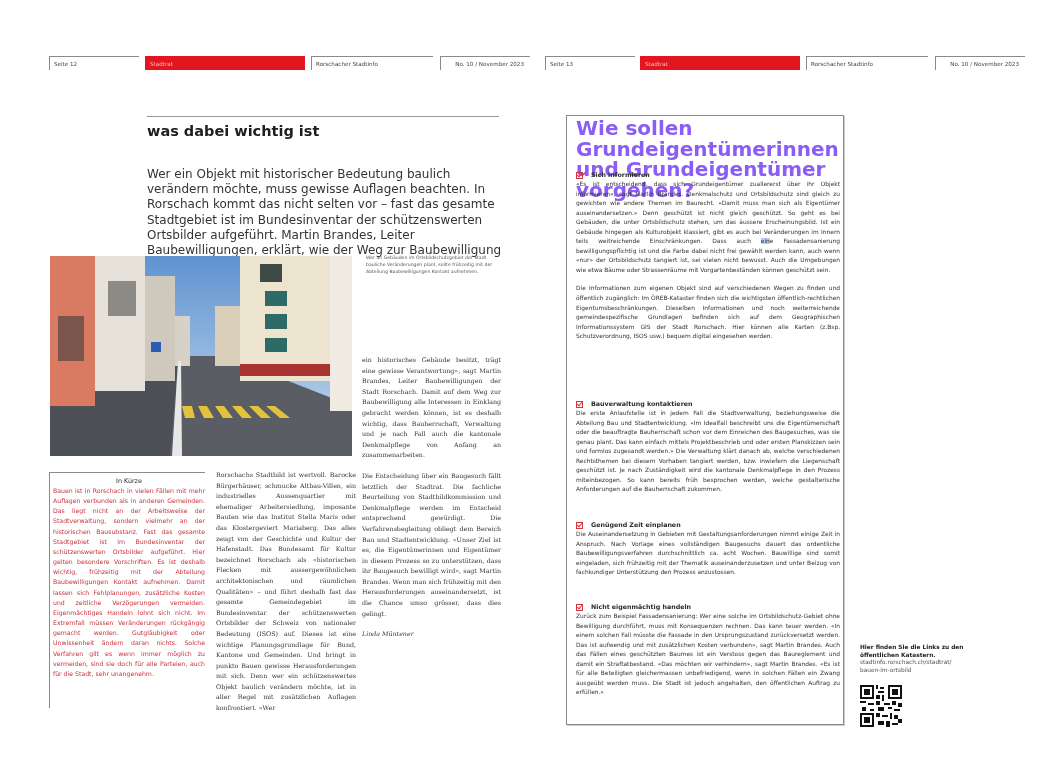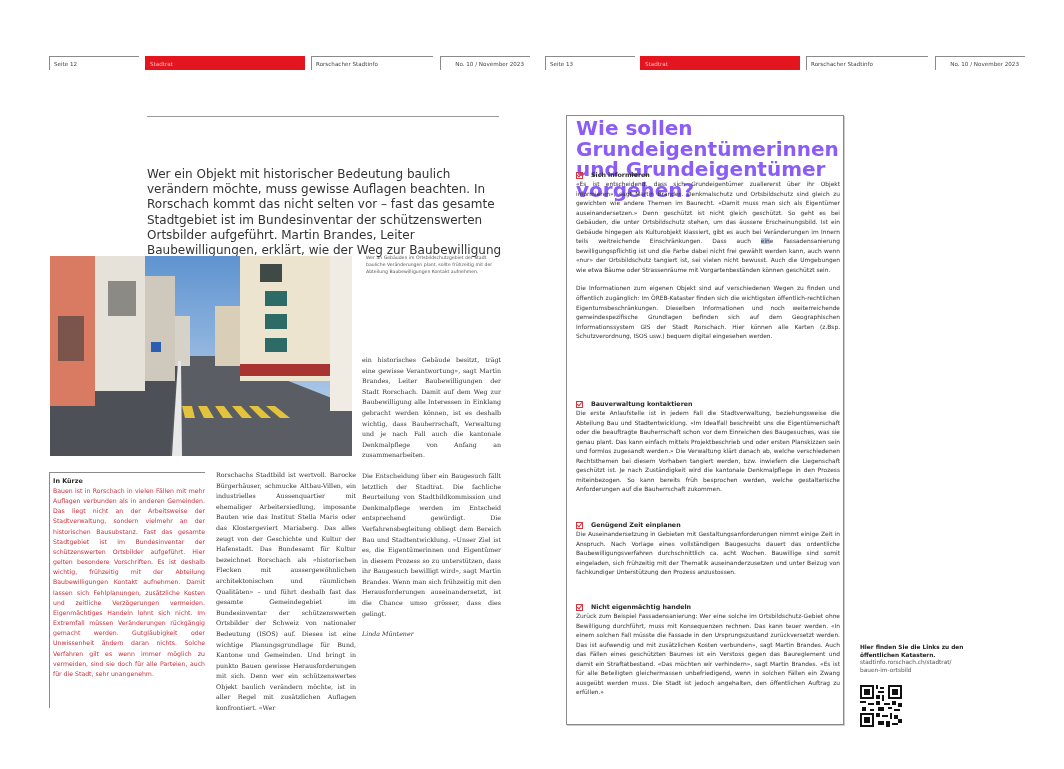--- a/index.html
+++ b/index.html
@@ -33,21 +33,21 @@
   .serif { font-family: "DejaVu Serif", serif; font-size: 6.3px; line-height: 10.6px; color: #333; text-align: justify; hyphens: auto; }
   .col2 { position: absolute; left: 216px; top: 470px; width: 140px; }
   .col3 { position: absolute; left: 362px; top: 355px; width: 139px; }
   .col3 p { margin: 0 0 10px 0; }
   .byline { font-style: italic; }
 
   .kurz {
     position: absolute; left: 49px; top: 472px; width: 156px; height: 236px;
     border-top: 1px solid #8a8a8a; border-left: 1px solid #8a8a8a; padding: 3px 0 0 3px; box-sizing: border-box;
   }
-  .kurz-title { font-weight: bold; font-size: 6.4px; line-height: 10px; color: #2a2a2a; }
+  .kurz-title { font-weight: normal; font-size: 6.4px; line-height: 10px; color: #2a2a2a; text-align: center; }
   .kurz-text { font-size: 6.2px; line-height: 10.15px; color: #c9313c; text-align: justify; }
 
   .rbox {
     position: absolute; left: 566px; top: 115px; width: 278px; height: 610px;
     border: 1px solid #8a8a8a; box-sizing: border-box; box-shadow: 1px 1px 0 #ccc;
   }
   .rtitle {
     position: absolute; left: 576px; top: 118px; width: 266px; font-weight: bold; font-size: 20px; line-height: 20.5px; color: #8b5cf6;
   }
   .sec { position: absolute; left: 576px; width: 264px; }
@@ -75,20 +75,21 @@
 <div class="hbox" style="left:311px; top:56px; width:122px;">Rorschacher Stadtinfo</div>
 <div class="hbox right" style="left:440px; top:56px; width:90px;">No. 10 / November 2023</div>
 
 <div class="hbox" style="left:545px; top:56px; width:90px;">Seite 13</div>
 <div class="hbox red" style="left:640px; top:56px; width:160px;">Stadtrat</div>
 <div class="hbox" style="left:806px; top:56px; width:122px;">Rorschacher Stadtinfo</div>
 <div class="hbox right" style="left:935px; top:56px; width:90px;">No. 10 / November 2023</div>
 
 <div class="title-rule"></div>
 <div class="art-title">
+  <div>was dabei wichtig ist</div>
 </div>
 <div class="lead">Wer ein Objekt mit historischer Bedeutung baulich verändern möchte, muss gewisse Auflagen beachten. In Rorschach kommt das nicht selten vor – fast das gesamte Stadtgebiet ist im Bundesinventar der schützenswerten Ortsbilder aufgeführt. Martin Brandes, Leiter Baubewilligungen, erklärt, wie der Weg zur Baubewilligung gelingt.</div>
 
 <div class="photo">
   <svg width="302" height="200" viewBox="0 0 302 200">
     <defs>
       <linearGradient id="sky" x1="0" y1="0" x2="0" y2="1">
         <stop offset="0" stop-color="#5f93d0"></stop>
           <stop offset="1" stop-color="#c9dcef"></stop>
       </linearGradient>

